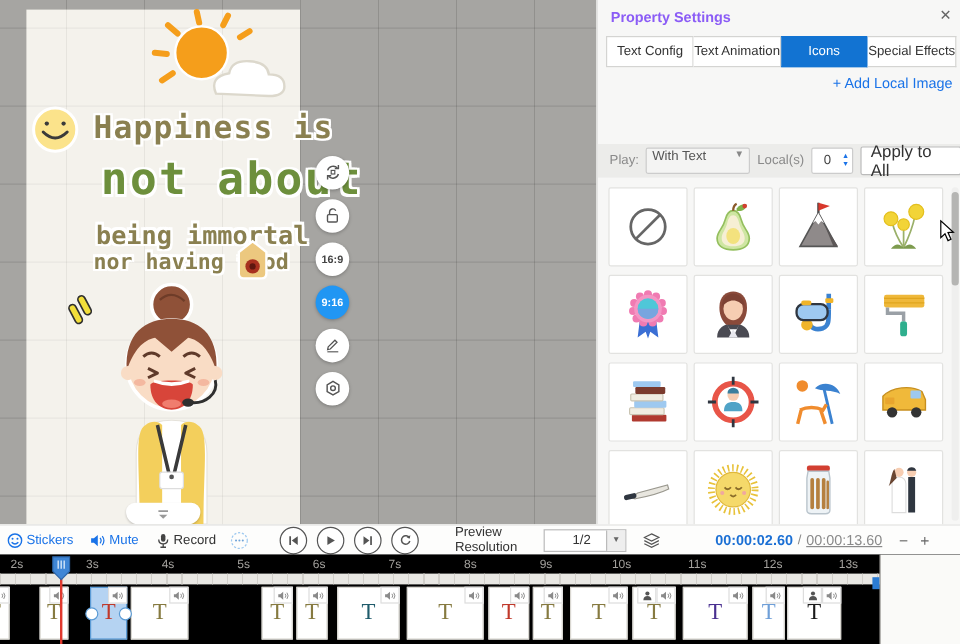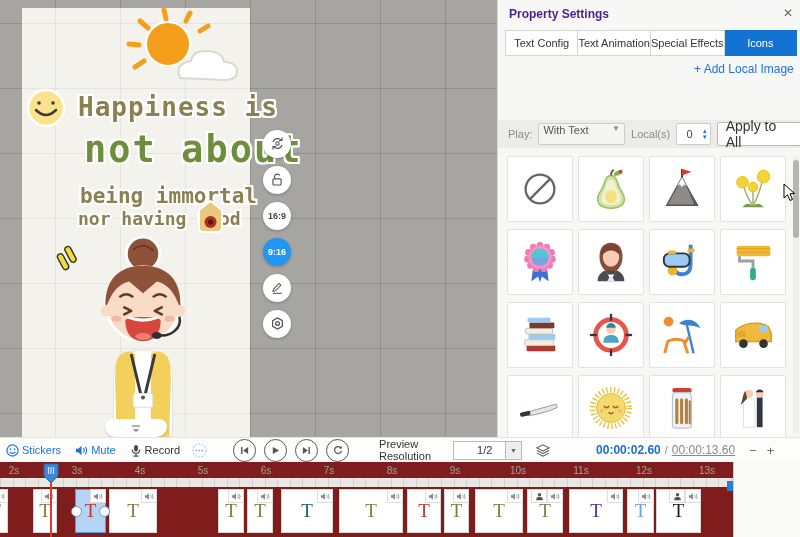--- a/index.html
+++ b/index.html
@@ -23,21 +23,21 @@
   .sticker{position:absolute;}
   .collapse-handle{position:absolute;left:105px;top:419px;width:62px;height:18px;background:#fff;
     border-radius:10px 10px 14px 14px;box-shadow:0 1px 2px rgba(0,0,0,.2);display:flex;align-items:center;justify-content:center;}
   
   .side-btns{position:absolute;left:263px;top:130px;display:flex;flex-direction:column;gap:8px;z-index:5;}
   .circle-btn{width:28px;height:28px;border-radius:50%;background:#fff;box-shadow:0 1px 3px rgba(0,0,0,.25);
     display:flex;align-items:center;justify-content:center;font-size:9px;font-weight:bold;color:#444;cursor:pointer;}
   .circle-btn.active{background:#2196f3;color:#fff;}
   
   .panel{position:absolute;left:497px;top:0;width:303px;height:437px;background:#f7f7f6;border-left:1px solid #d8d8d6;overflow:hidden;}
-  .panel-title{position:absolute;left:11px;top:7px;font-weight:bold;font-size:12px;color:#4c1d95;}
+  .panel-title{position:absolute;left:11px;top:7px;font-weight:bold;font-size:12px;color:#8b5cf6;}
   .panel-close{position:absolute;right:8px;top:6px;color:#666;font-size:12px;cursor:pointer;}
   .tabs{position:absolute;left:7px;top:30px;right:4px;display:flex;height:26px;}
   .tab{flex:1;display:flex;align-items:center;justify-content:center;font-size:11px;color:#333;
     background:#fff;border:1px solid #d4d4d2;border-left:none;cursor:pointer;white-space:nowrap;}
   .tab:first-child{border-left:1px solid #d4d4d2;}
   .tab.active{background:#1273d2;color:#fff;border-color:#1273d2;}
   .add-link{position:absolute;top:62px;left:196px;width:120px;color:#1a73e8;font-size:12px;cursor:pointer;white-space:nowrap;}
   .search-box{position:absolute;left:10px;top:87px;width:272px;height:24px;background:#fff;border:1px solid #ddd;border-radius:3px;
     display:flex;align-items:center;padding:0 6px;color:#aaa;font-size:12px;}
   .search-box .mag{margin-left:auto;}
@@ -61,21 +61,21 @@
   .tb-blue{color:#1a73e8;}
   .pb-btn{width:21px;height:21px;border-radius:50%;border:1.6px solid #555;background:#fff;display:flex;align-items:center;justify-content:center;cursor:pointer;}
   .res-select{height:17px;background:#fff;border:1px solid #bbb;display:flex;align-items:center;font-size:11px;color:#333;}
   .res-select .val{padding:0 6px;min-width:22px;}
   .res-select .dd{width:15px;height:100%;background:#eee;border-left:1px solid #bbb;display:flex;align-items:center;justify-content:center;font-size:7px;color:#666;}
   .time-cur{color:#1a6fd4;font-weight:bold;}
   .time-tot{color:#8a8a8a;text-decoration:underline;}
   .zoom-slider{width:72px;height:2px;background:#c4c4c2;position:relative;margin:0 4px;}
   .zoom-knob{position:absolute;left:6px;top:-4px;width:9px;height:9px;border-radius:50%;background:#fff;border:1px solid #888;}
   
-  .timeline{position:absolute;left:0;top:462px;width:800px;height:75px;background:#7f1d1d;overflow:hidden;}
+  .timeline{position:absolute;left:0;top:462px;width:800px;height:75px;background:#000000;overflow:hidden;}
   .ruler-label{position:absolute;top:3px;font-size:10px;color:#a3a19d;transform:translateX(-50%);}
   .tickband{position:absolute;left:0;top:16px;width:733px;height:9px;background:#e9e8e4;
     background-image:repeating-linear-gradient(90deg,#d2d0cb 0,#d2d0cb 1px,transparent 1px,transparent 12.6px);}
   .clip{position:absolute;top:27px;height:44px;background:#fff;border:1px solid #d9d7d1;box-sizing:border-box;
     display:flex;align-items:center;justify-content:center;font-family:"Liberation Serif",serif;font-size:19px;}
   .clip .badges{position:absolute;right:-1px;top:-1px;display:flex;}
   .clip .bicon{width:14px;height:12px;background:#fff;border:1px solid #ddd;display:flex;align-items:center;justify-content:center;}
   .clip.selected{background:#b5d3f2;border:1.5px solid #5b9bd5;z-index:3;}
   .handle{position:absolute;top:50%;width:9px;height:9px;margin-top:-5px;border-radius:50%;background:#fff;border:1.5px solid #5b9bd5;}
   .playhead-line{position:absolute;left:50px;top:18px;width:2px;height:57px;background:#e0392e;z-index:4;}
@@ -192,22 +192,22 @@
     </div>
   </div>
 
 <div class="panel">
   <div class="panel-title">Property Settings</div>
   <div class="panel-close">✕</div>
 
   <div class="tabs" id="tabs">
       <div class="tab">Text Config</div>
       <div class="tab">Text Animation</div>
+      <div class="tab active">Icons</div>
       <div class="tab">Special Effects</div>
-      <div class="tab active">Icons</div>
     </div>
 
   <div class="add-link">+ Add Local Image</div>
 
 
   <div class="play-row">
     <span>Play:</span>
     <div class="mini-select">
       <span>With Text</span>
       <span class="arr">▼</span>

